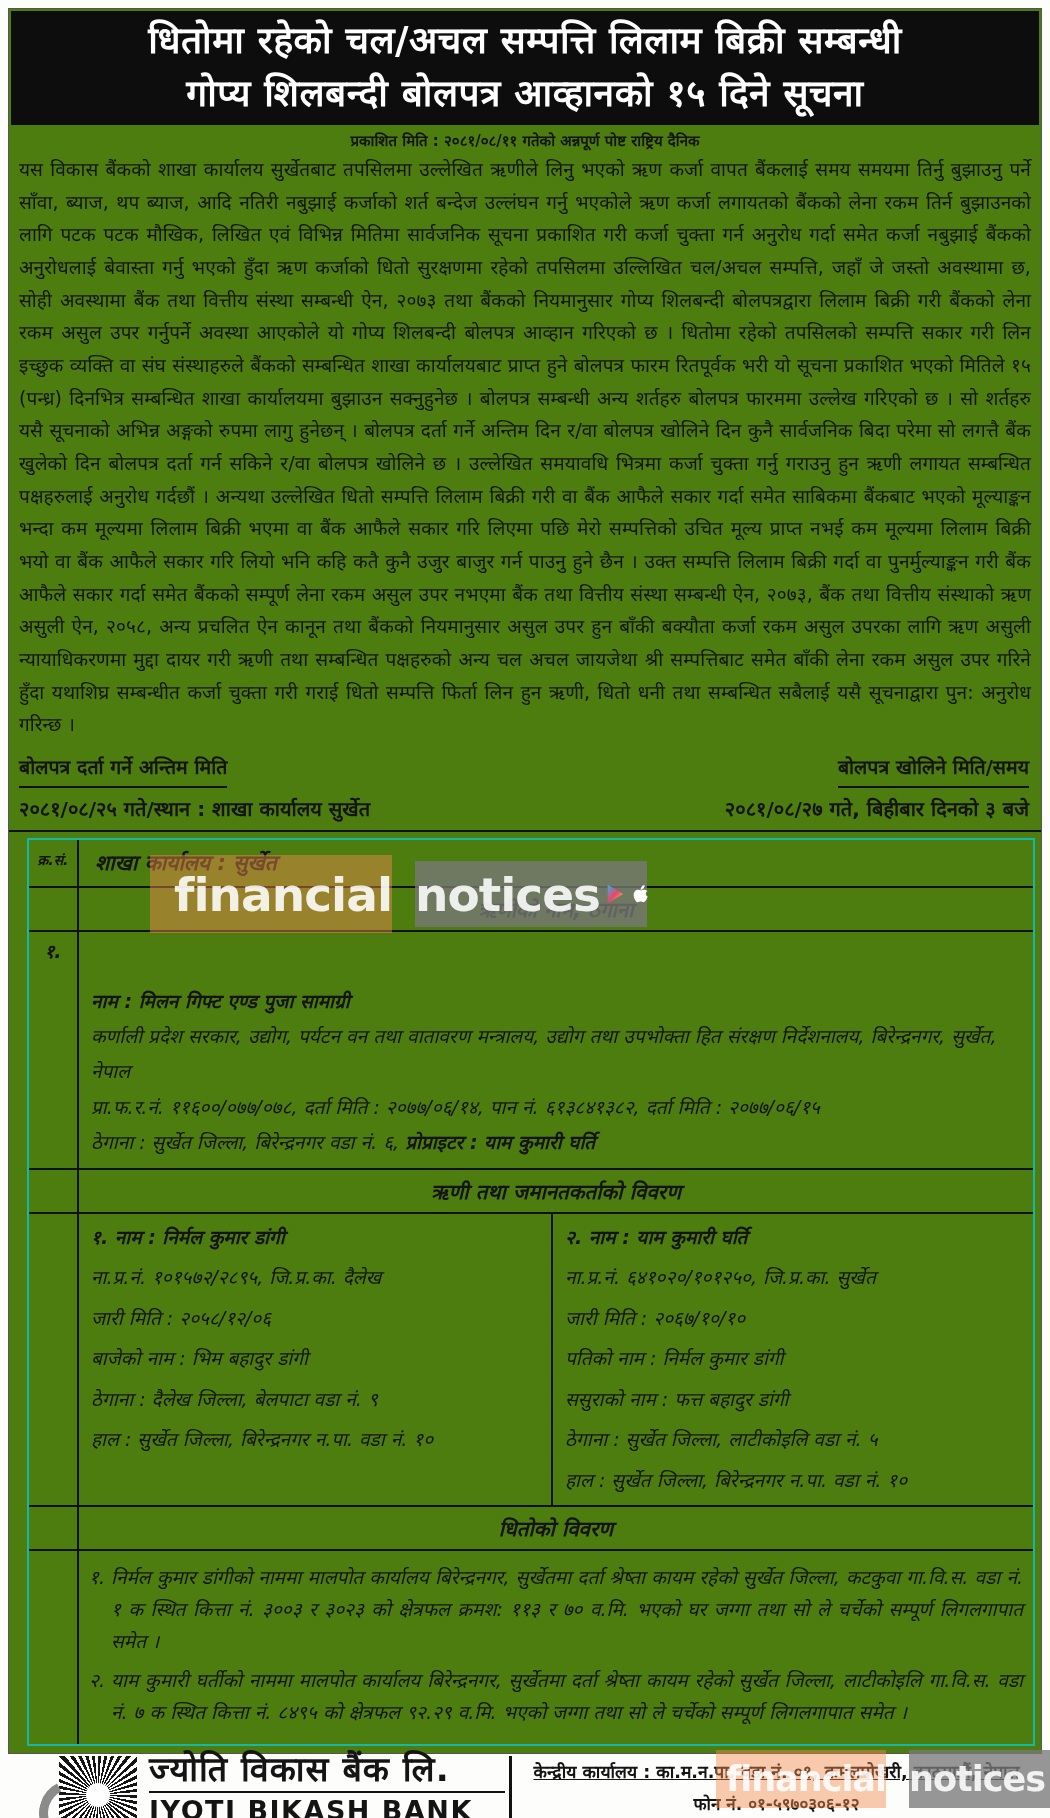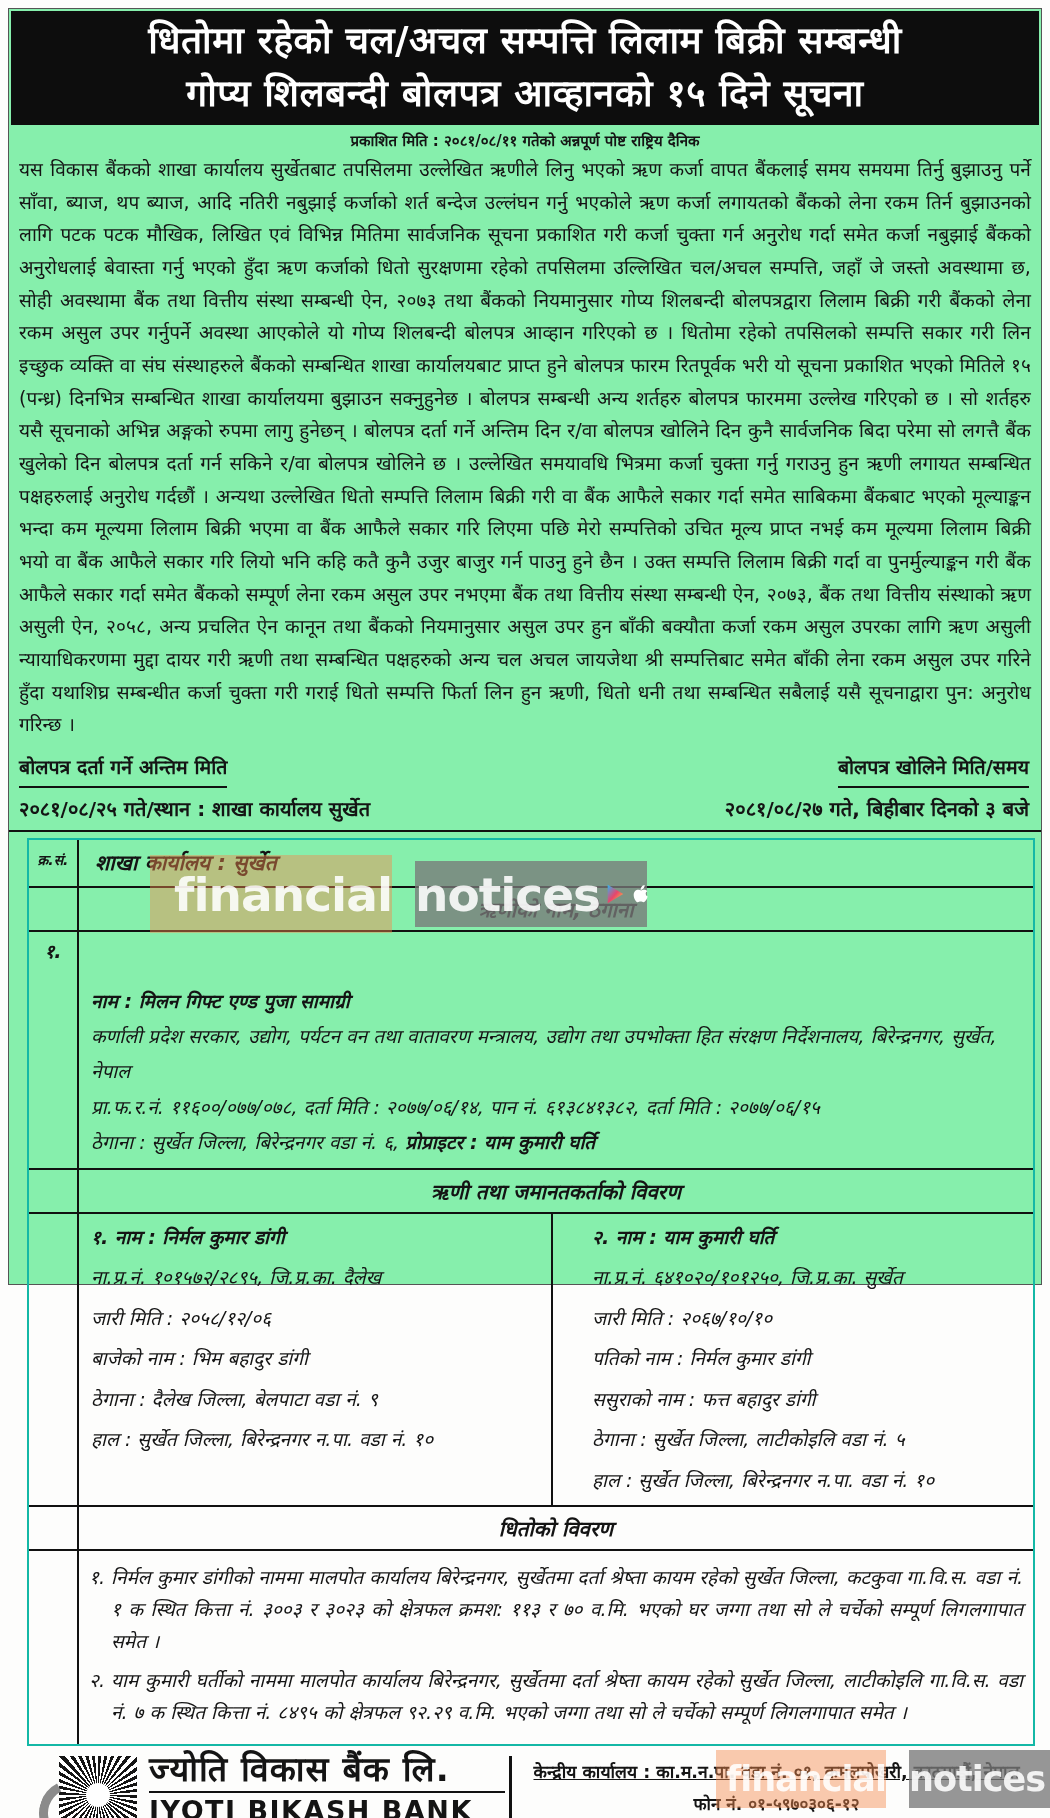--- a/index.html
+++ b/index.html
@@ -3,21 +3,21 @@
 <meta charset="utf-8">
 <style>
   * { margin:0; padding:0; box-sizing:border-box; }
   html,body { background:#e8e8e8; }
   .page {
     position:relative; width:1050px; height:1818px; margin:0 auto;
     background:#fdfdfc; color:#141414;
     font-family:"DejaVu Sans", sans-serif;
     padding:8px; overflow:hidden;
   }
-  .frame { border:1.5px solid #555; height:1277px; position:relative; background:#86efac; }
+  .frame { border:1.5px solid #555; height:1746px; position:relative; background:#4d7c0f; }
 
   
   .title-band {
     background:#0d0d0d; color:#ffffff; margin:2px;
     height:114px; display:flex; flex-direction:column; justify-content:center; align-items:center;
     text-align:center;
   }
   .title-band .t1, .title-band .t2 { font-weight:bold; font-size:37px; line-height:1.42; letter-spacing:.5px; }
 
   
@@ -40,21 +40,21 @@
   .t-row { display:flex; border-bottom:2px solid #111; }
   .t-row:last-child { border-bottom:none; }
   .serial-cell { width:50px; flex:0 0 50px; border-right:2px solid #111; padding:6px 2px;
                  text-align:center; font-weight:bold; }
   .serial-cell.small { font-size:14px; padding-top:10px; }
   .wide-cell { flex:1; padding:6px 12px; }
   .branch-cell { font-weight:bold; font-size:21px; padding:8px 16px 10px; }
   .sec-head { flex:1; text-align:center; font-weight:bold; font-size:20.5px; padding:7px 6px; }
   .detail-cell { flex:1; padding:4px 12px 8px; line-height:1.85;margin-top:48px; }
   .detail-cell .bold { font-weight:bold; }
-  .twocol { display:flex; flex:1;gap:27px; }
+  .twocol { display:flex; flex:1; }
   .pcol { flex:1; padding:10px 12px 12px; }
   .pcol.left { border-right:2px solid #111; flex:0 0 474px; }
   .pline { margin-bottom:14.5px; font-size:19px; }
   .pline:last-child { margin-bottom:0; }
   .pname { font-weight:bold; }
   .coll-cell { flex:1; padding:10px 10px 10px 6px; }
   .coll-item { display:flex; margin-bottom:6px; line-height:1.7; }
   .coll-item .num { flex:0 0 26px; text-align:right; padding-right:6px; }
   .coll-item .txt { flex:1; text-align:justify; }
 

